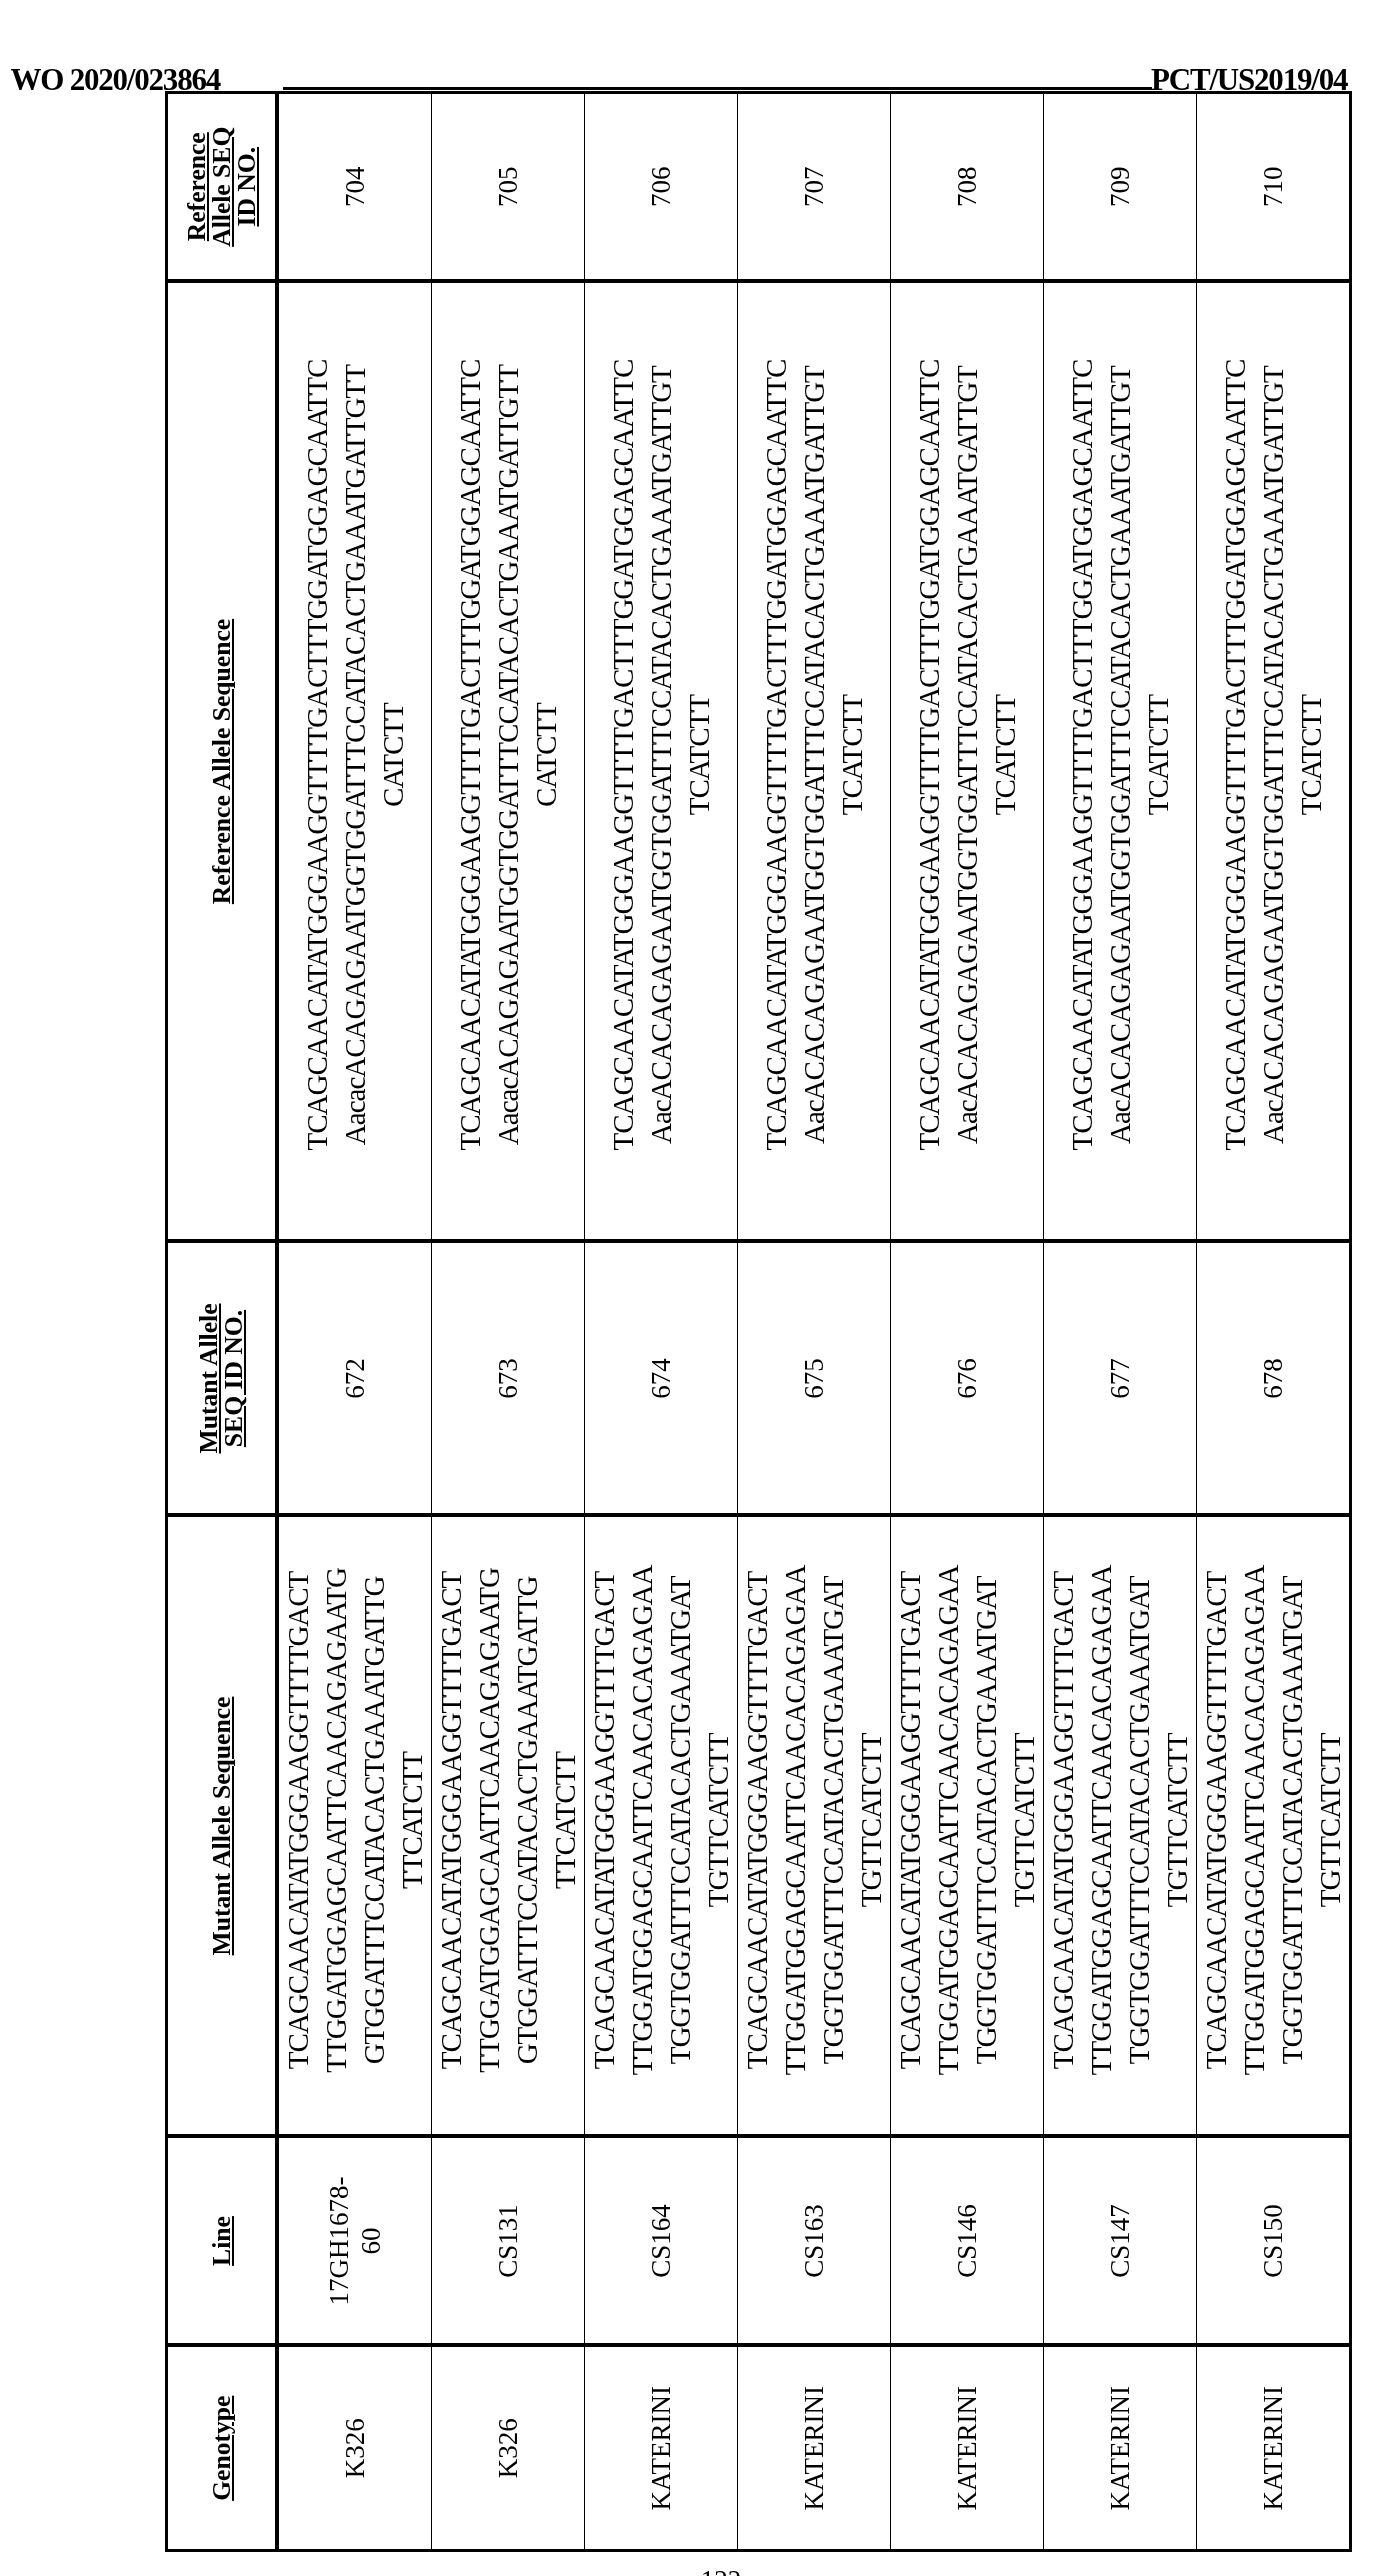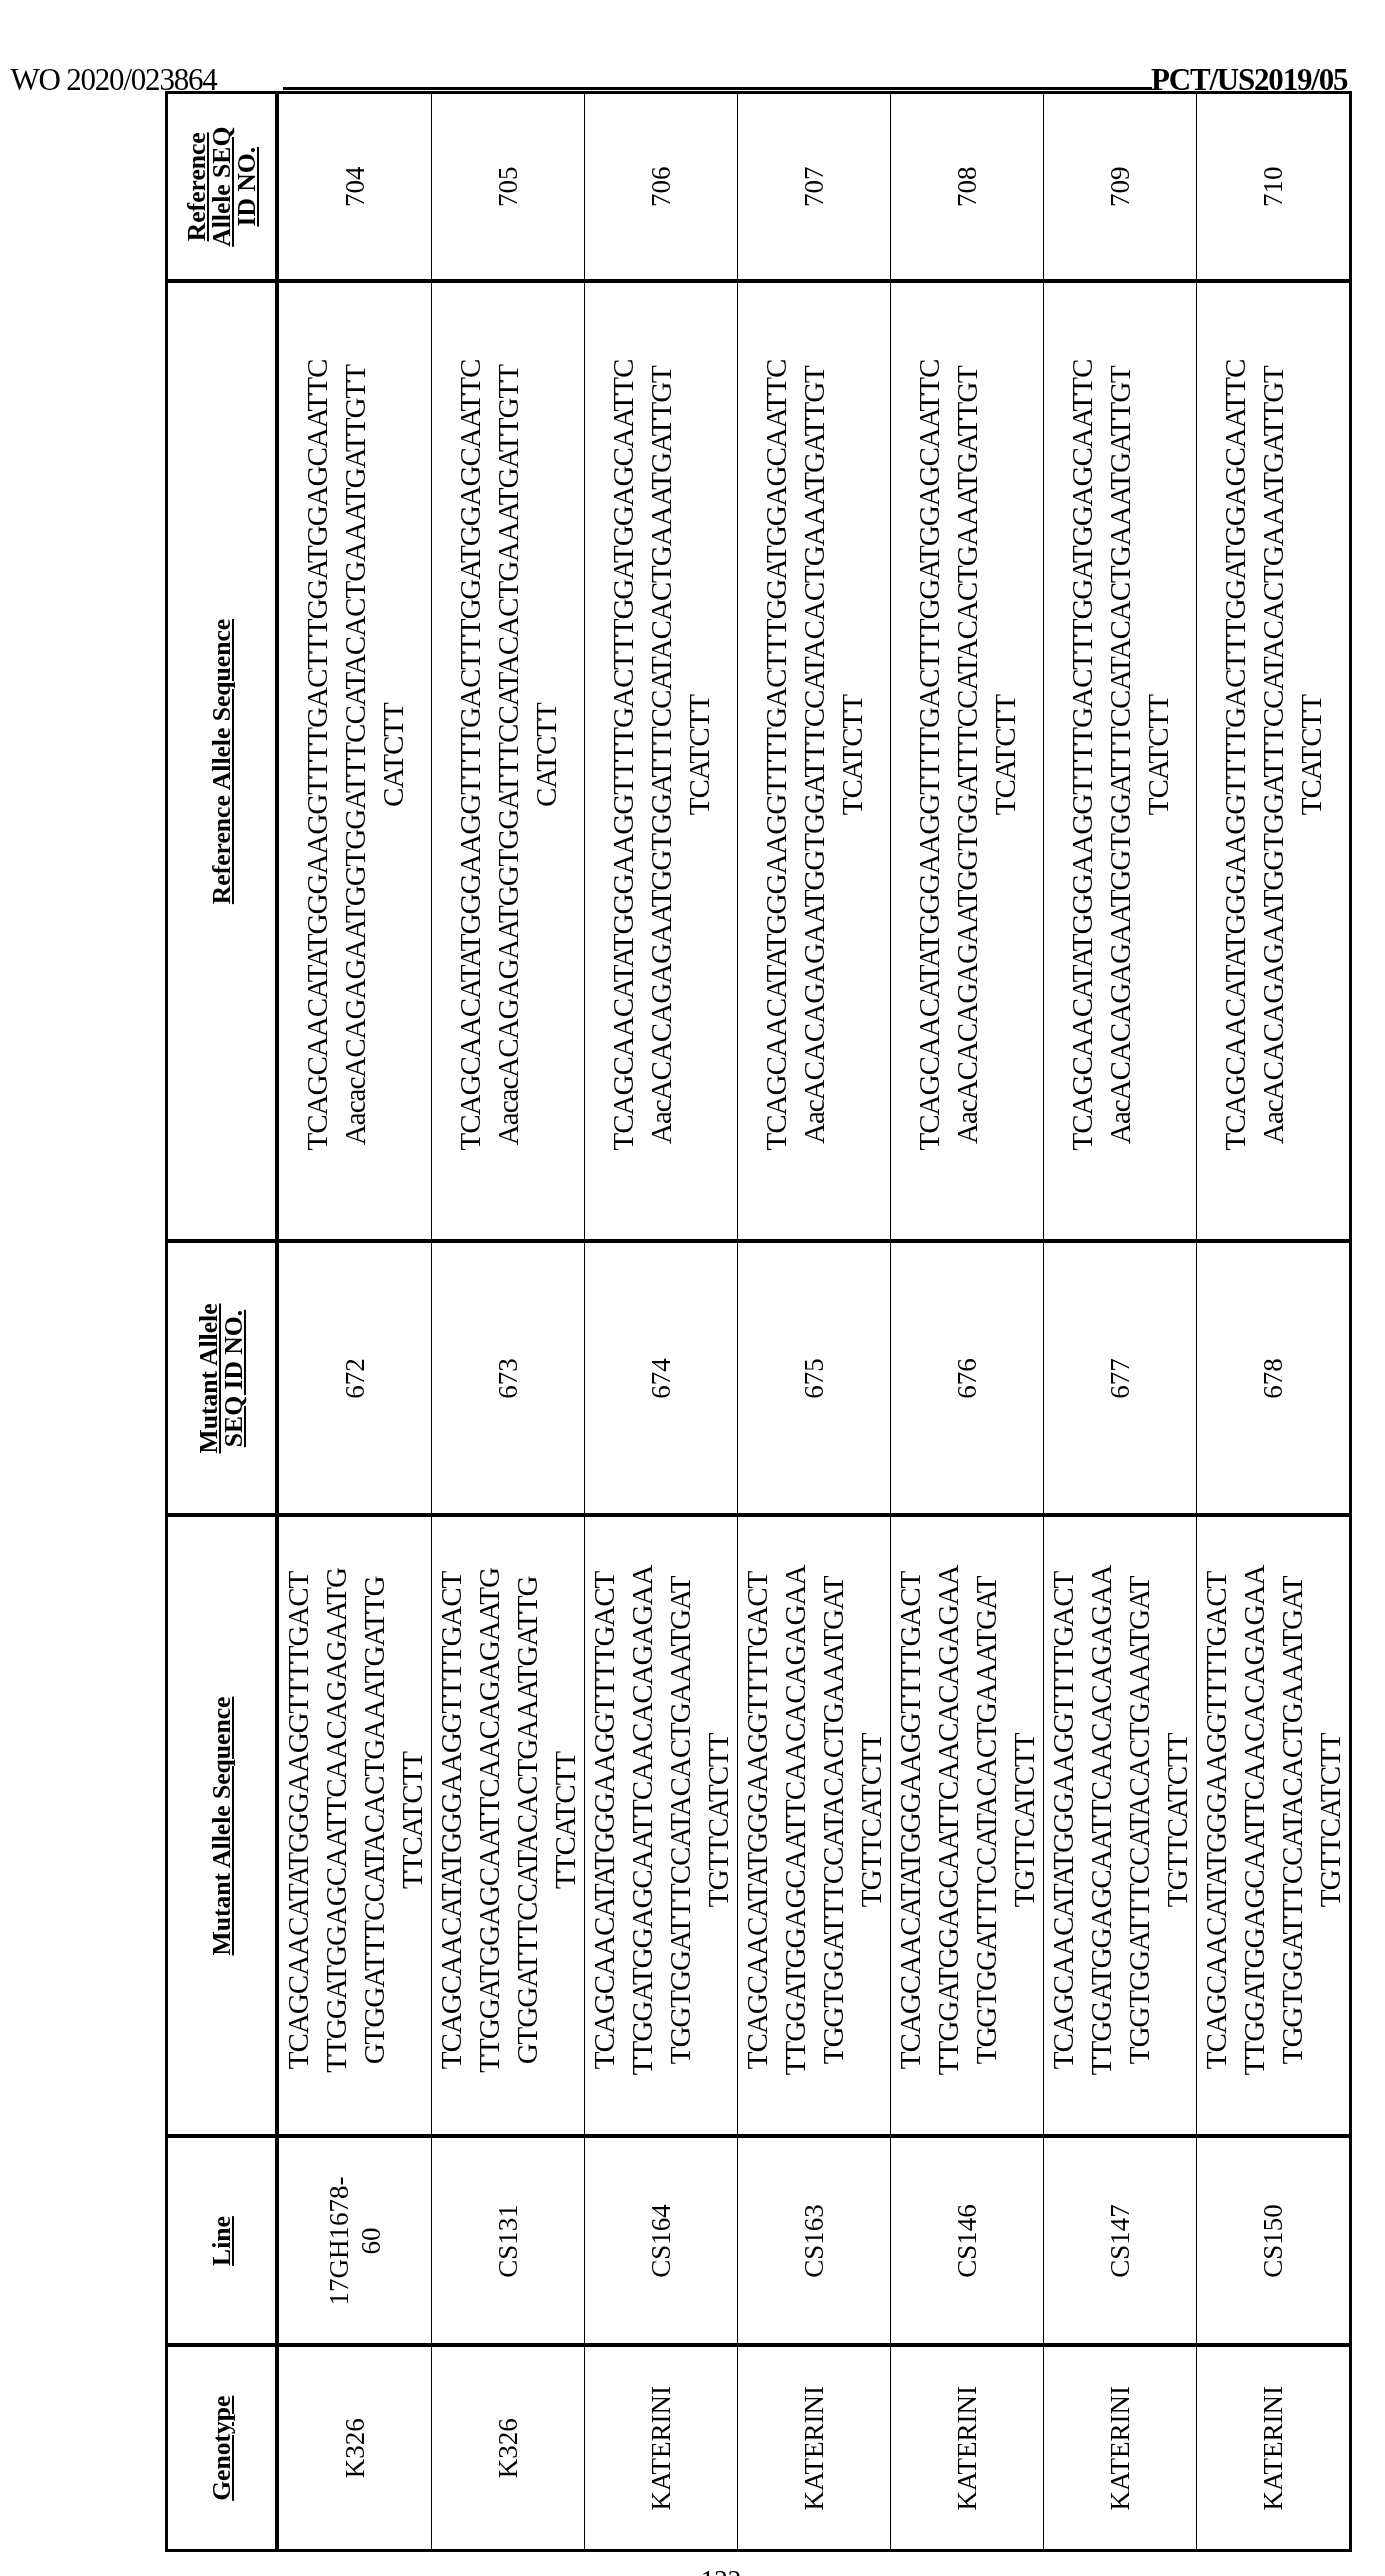--- a/index.html
+++ b/index.html
@@ -19,21 +19,21 @@
     position: absolute;
     left: 0;
     top: 0;
     width: 1385px;
     height: 96px;
   }
   .hdr-left {
     position: absolute;
     left: 10.4px;
     top: 64px;
-    font-weight: normal;
+    font-weight: bold;
     font-size: 31px;
     line-height: 32px;
     letter-spacing: -1.2px;
     white-space: nowrap;
   }
   .hdr-right {
     position: absolute;
     left: 1151px;
     top: 64px;
     font-weight: bold;
@@ -133,21 +133,21 @@
     line-height: 32px;
     text-align: center;
   }
 </style>
 </head>
 <body>
 
 <div class="page-header">
   <div class="hdr-left">WO 2020/023864</div>
   <div class="hdr-rule"></div>
-  <div class="hdr-right">PCT/US2019/05</div>
+  <div class="hdr-right">PCT/US2019/04</div>
 </div>
 
 <div class="rot-wrap">
   <table class="seq-table">
     <colgroup>
       <col style="width:205px">
       <col style="width:209px">
       <col style="width:621px">
       <col style="width:274px">
       <col style="width:960px">

